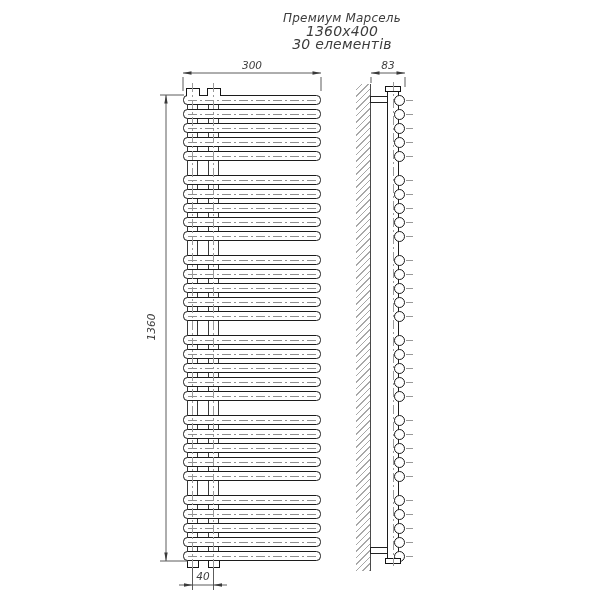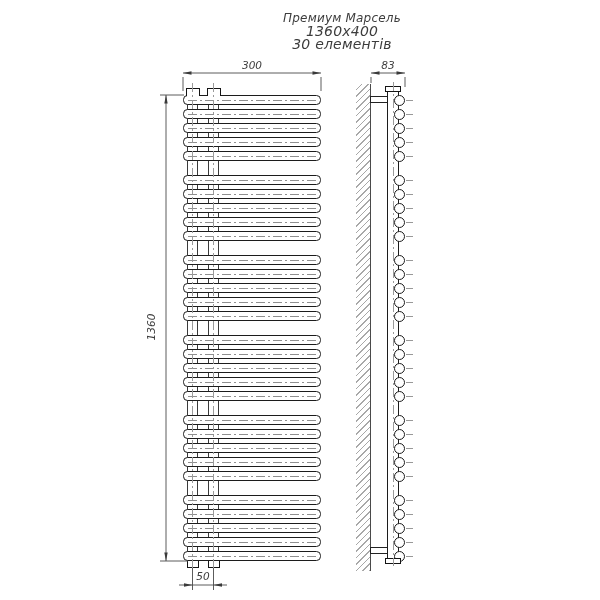--- a/index.html
+++ b/index.html
@@ -263,15 +263,15 @@
       <path d="M166,95 L164.3,103.5 L167.7,103.5 Z"></path>
       <path d="M166,561 L164.3,552.5 L167.7,552.5 Z"></path>
       <path d="M192.5,585 L184,583.3 L184,586.7 Z"></path>
       <path d="M213.5,585 L222,583.3 L222,586.7 Z"></path>
     </g>
   </svg>
 
   <div class="dim-label" style="left:232px;top:59px;">300</div>
   <div class="dim-label" style="left:368px;top:59px;">83</div>
   <div class="dim-label rot90" style="left:131px;top:321px;">1360</div>
-  <div class="dim-label" style="left:183px;top:570px;">50</div>
+  <div class="dim-label" style="left:183px;top:570px;">40</div>
 
 </div>
 
 </body></html>

